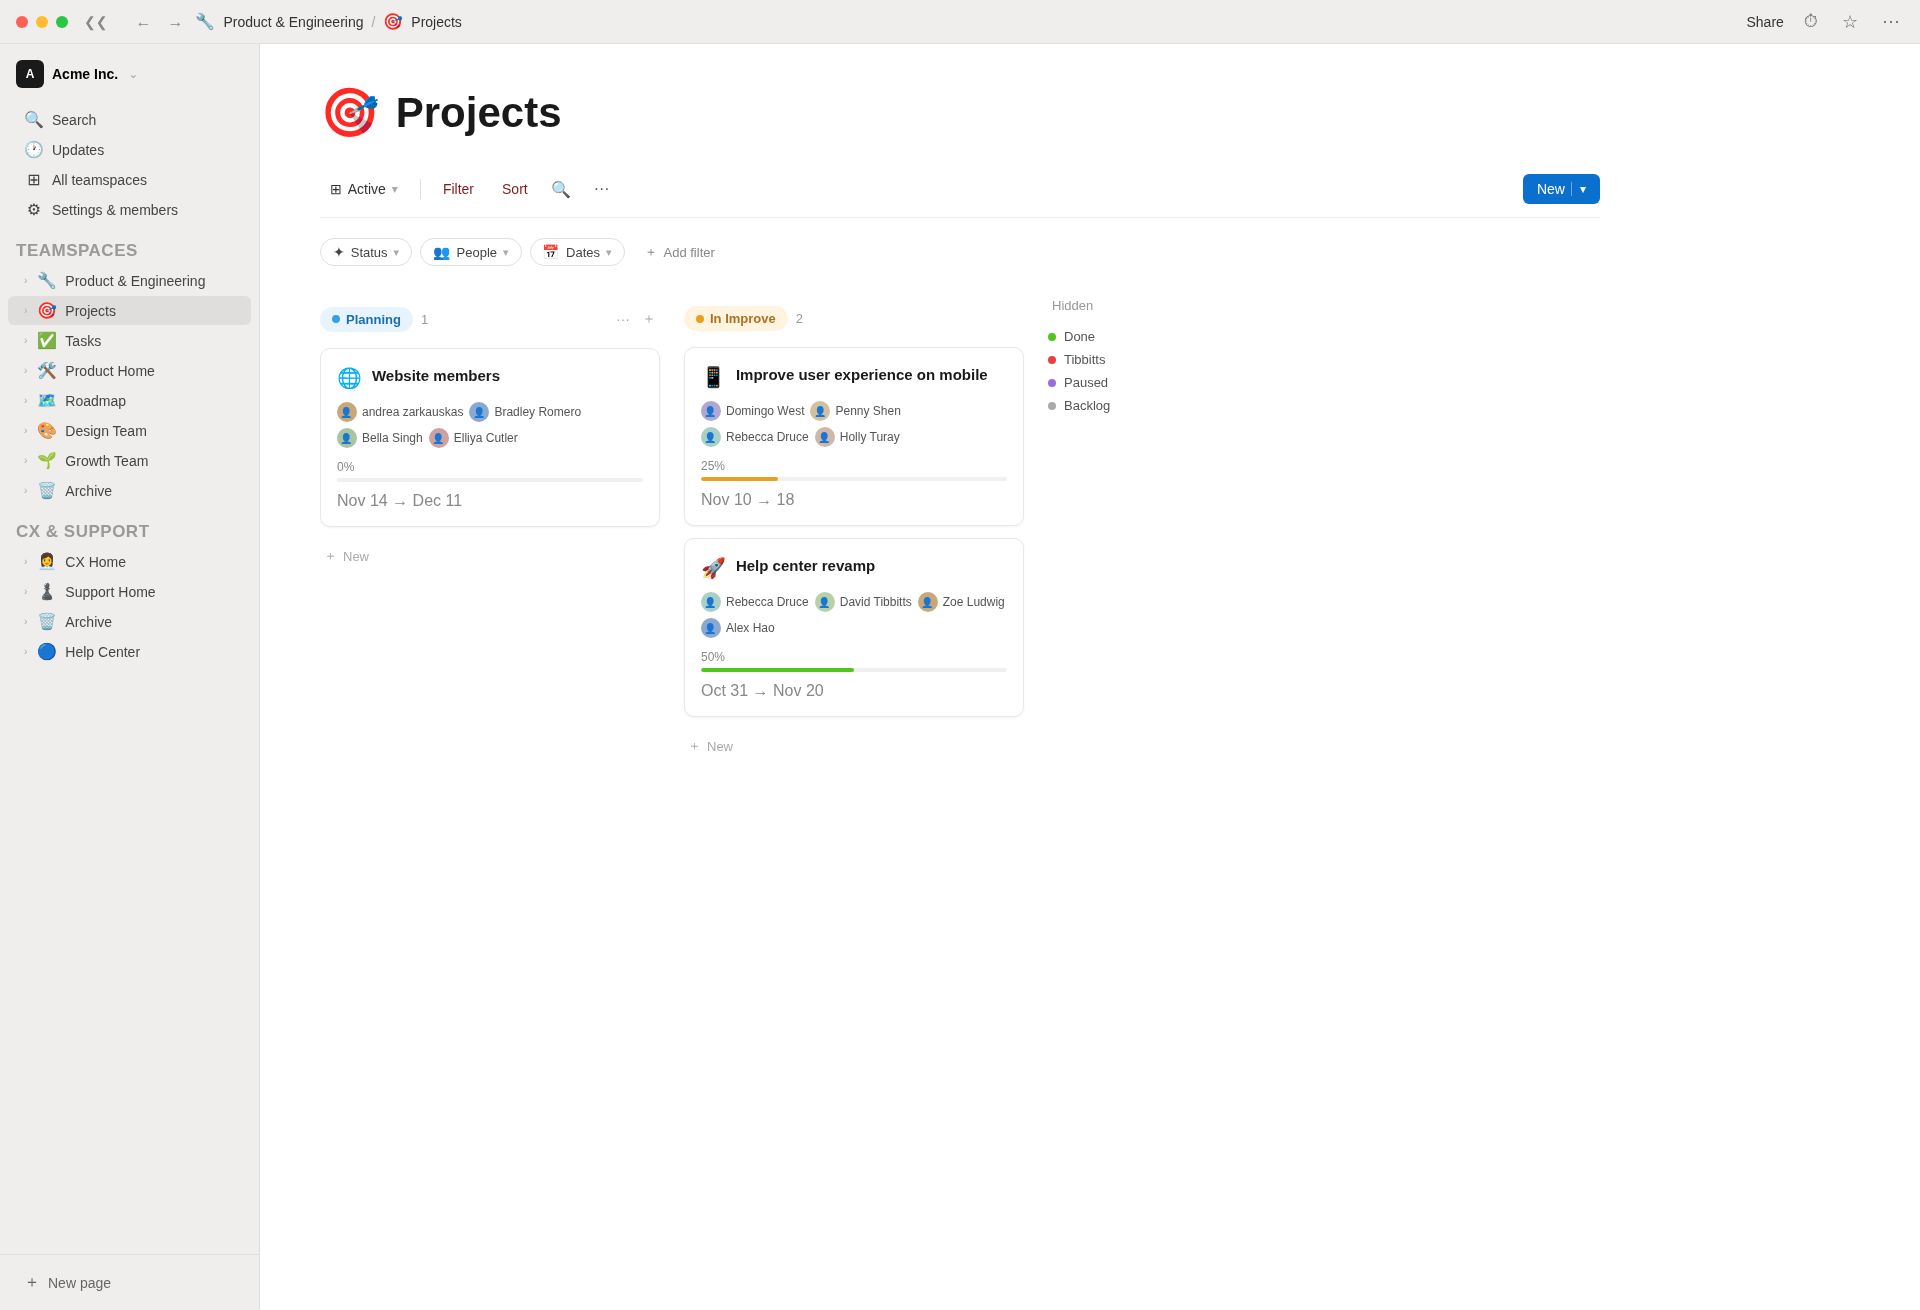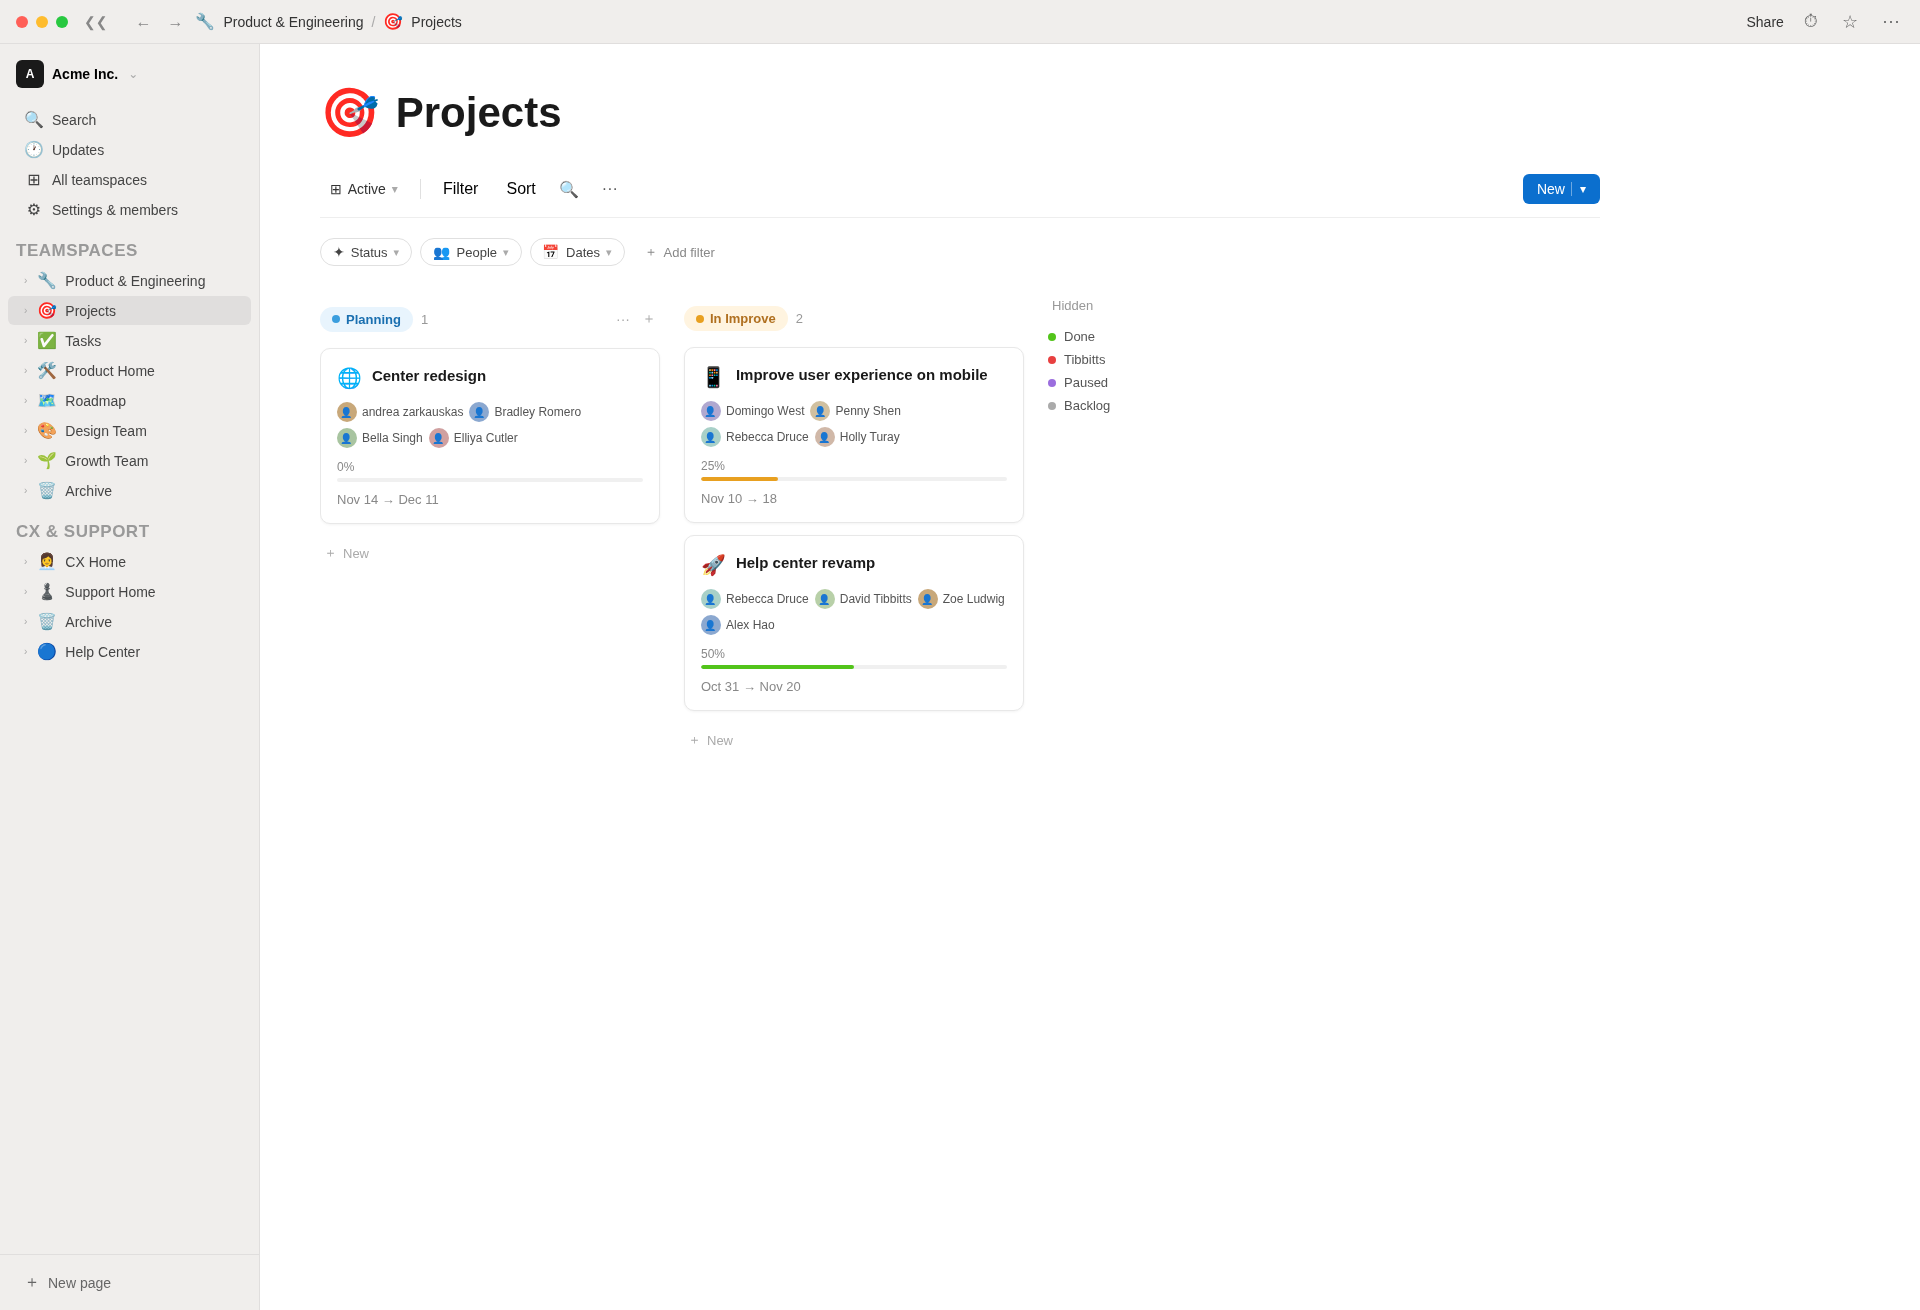--- a/index.html
+++ b/index.html
@@ -50,21 +50,21 @@
     .main { flex: 1; height: 100vh; padding-top: 44px; overflow-y: auto; background: #fff; }
     .main-inner { padding: 40px 60px; max-width: 1400px; }
     .page-title-row { display: flex; align-items: center; gap: 16px; margin-bottom: 32px; }
     .page-emoji { font-size: 48px; }
     .page-title { font-size: 42px; font-weight: 700; color: #1a1a1a; }
 
     
     .toolbar { display: flex; align-items: center; gap: 8px; margin-bottom: 20px; border-bottom: 1px solid #eee; padding-bottom: 12px; }
     .view-toggle { display: flex; align-items: center; gap: 6px; padding: 6px 10px; border-radius: 6px; cursor: pointer; border: none; background: none; font-size: 14px; color: #333; }
     .toolbar-sep { width: 1px; height: 20px; background: #e0e0e0; margin: 0 4px; }
-    .toolbar-btn { padding: 6px 10px; border-radius: 6px; cursor: pointer; border: none; background: none; font-size: 16px; color: #000000; }
+    .toolbar-btn { padding: 6px 10px; border-radius: 6px; cursor: pointer; border: none; background: none; font-size: 14px; color: #7f1d1d; }
     .toolbar-icon-btn { width: 32px; height: 32px; border-radius: 6px; cursor: pointer; border: none; background: none; display: flex; align-items: center; justify-content: center; color: #555; font-size: 16px; }
     .new-btn { background: #0b6fce; color: #fff; border: none; border-radius: 6px; padding: 7px 14px; font-size: 14px; font-weight: 500; cursor: pointer; display: flex; align-items: center; gap: 6px; margin-left: auto; }
     .new-btn-arrow { font-size: 12px; border-left: 1px solid rgba(255,255,255,0.4); padding-left: 8px; }
 
     
     .filters { display: flex; align-items: center; gap: 8px; margin-bottom: 24px; }
     .filter-chip { display: flex; align-items: center; gap: 6px; padding: 5px 12px; border-radius: 20px; border: 1px solid #e0e0e0; background: #fff; cursor: pointer; font-size: 13px; color: #444; }
     .filter-chip-icon { font-size: 14px; }
     .add-filter { display: flex; align-items: center; gap: 6px; padding: 5px 12px; cursor: pointer; font-size: 13px; color: #888; border-radius: 20px; }
 
@@ -101,21 +101,21 @@
     .avatar-6 { background: #d0c0a0; }
     .avatar-7 { background: #a8d0c8; }
     .avatar-8 { background: #d0b8a8; }
     .avatar-9 { background: #b8d0a8; }
     .card-progress { margin-bottom: 10px; }
     .progress-label { font-size: 12px; color: #888; margin-bottom: 4px; }
     .progress-bar-bg { height: 4px; background: #f0f0f0; border-radius: 2px; overflow: hidden; }
     .progress-bar-fill { height: 100%; border-radius: 2px; }
     .progress-green { background: #52c41a; }
     .progress-orange { background: #e8a020; }
-    .card-dates { font-size: 13px; color: #888; }
+    .card-dates { font-size: 16px; color: #888; }
     .add-card-btn { display: flex; align-items: center; gap: 6px; padding: 8px 4px; cursor: pointer; color: #aaa; font-size: 13px; border-radius: 6px; }
   </style>
 </head>
 <body>
 
 <div class="titlebar">
   <div class="titlebar-controls">
     <button class="tb-btn tb-close"></button>
     <button class="tb-btn tb-min"></button>
     <button class="tb-btn tb-max"></button>
@@ -302,21 +302,21 @@
           <span class="column-count">1</span>
           <div class="column-actions">
             <button class="col-action-btn">···</button>
             <button class="col-action-btn">＋</button>
           </div>
         </div>
 
         <div class="card">
           <div class="card-title-row">
             <span class="card-emoji">🌐</span>
-            <span class="card-title">Center redesign</span>
+            <span class="card-title">Website members</span>
           </div>
           <div class="card-people">
             <div class="person">
               <div class="avatar avatar-1">👤</div>
               <span>andrea zarkauskas</span>
             </div>
             <div class="person">
               <div class="avatar avatar-2">👤</div>
               <span>Bradley Romero</span>
             </div>

